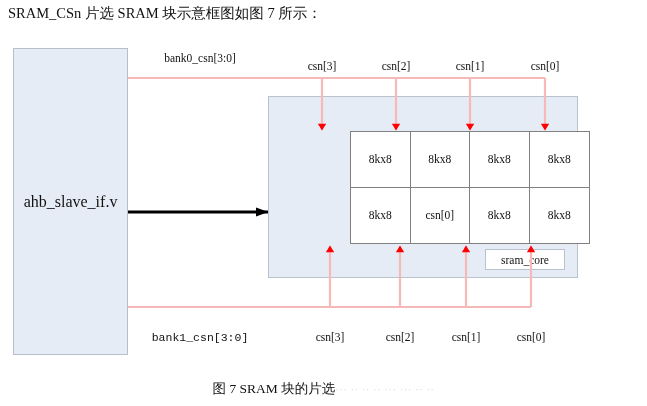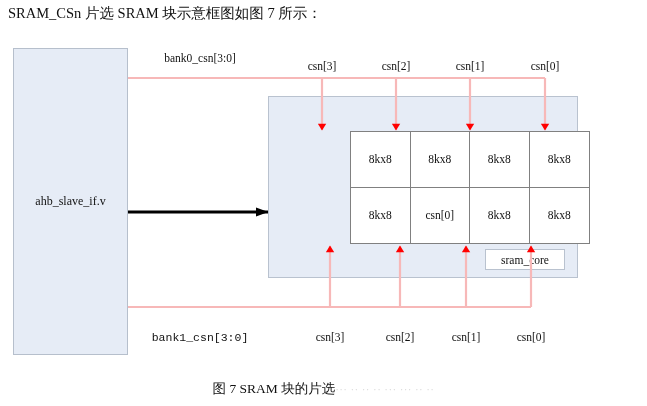--- a/index.html
+++ b/index.html
@@ -61,21 +61,21 @@
   #left-module {
     left: 13px;
     top: 48px;
     width: 115px;
     height: 307px;
     display: flex;
     align-items: center;
     justify-content: center;
   }
   #left-module-label {
-    font-size: 12px;
+    font-size: 16px;
     color: #111111;
     white-space: nowrap;
   }
 
   #sram-container {
     left: 268px;
     top: 96px;
     width: 310px;
     height: 182px;
   }

